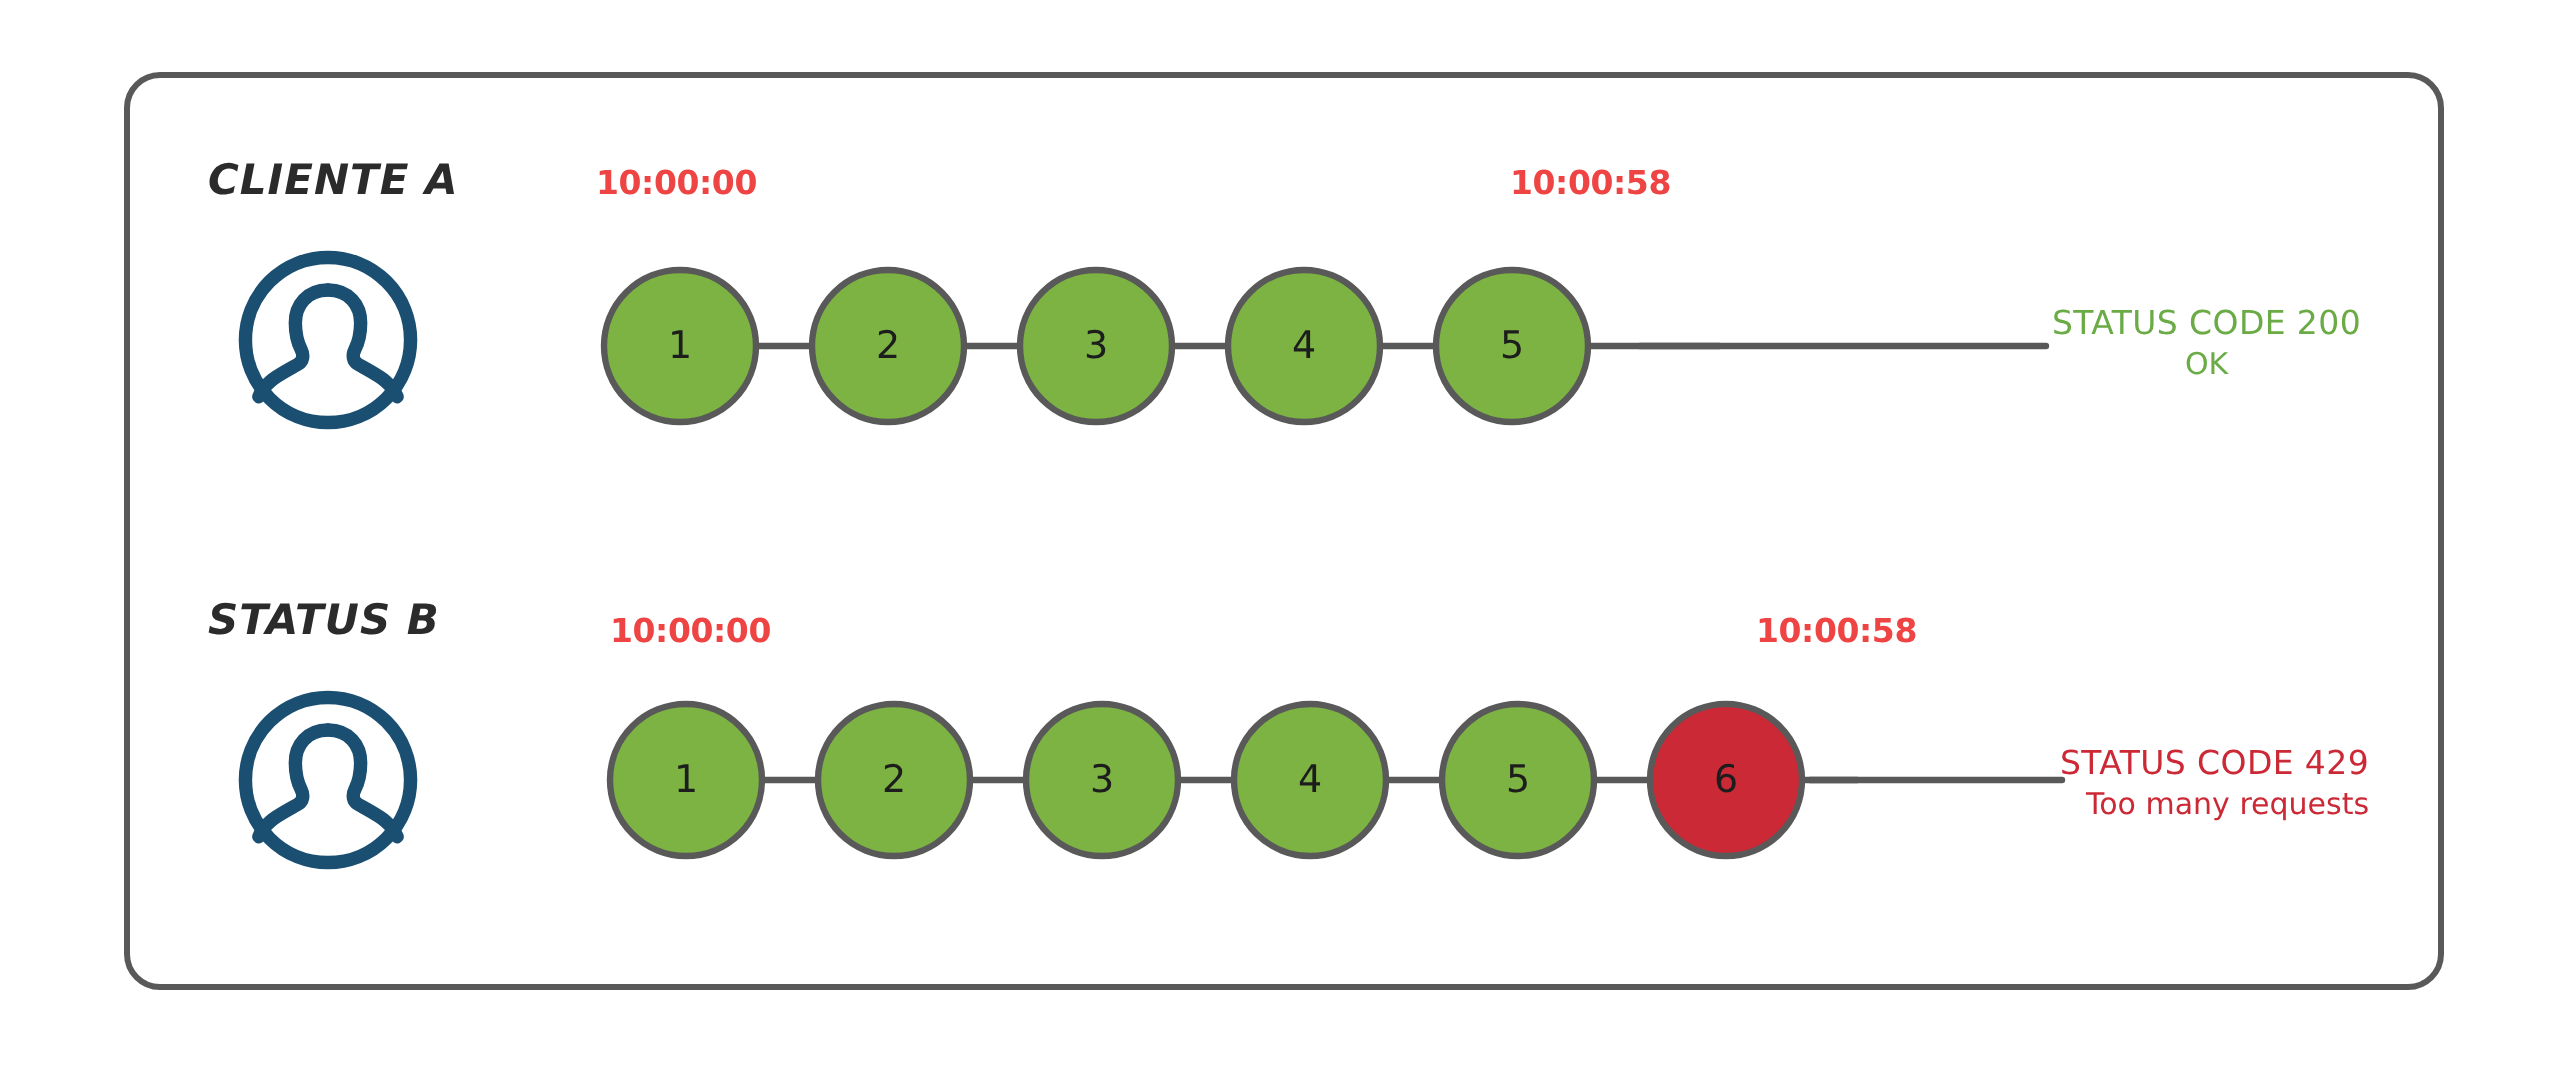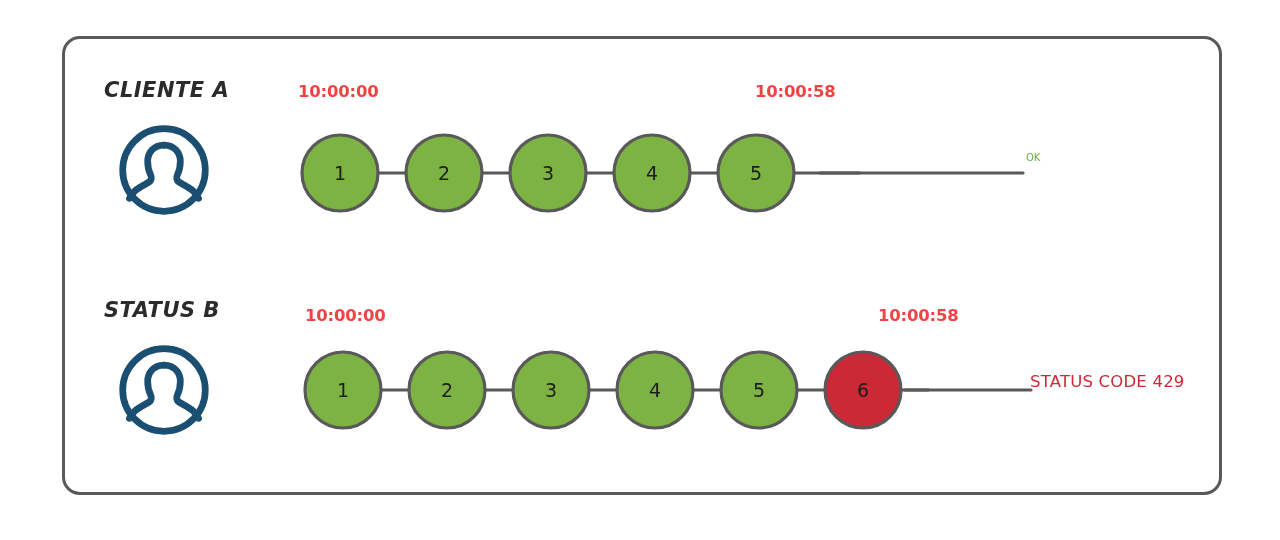--- a/index.html
+++ b/index.html
@@ -100,21 +100,21 @@
     position: absolute;
     white-space: nowrap;
     font-family: "DejaVu Sans", sans-serif;
   }
   .status .line1 {
     font-size: 16.5px;
     letter-spacing: 0.2px;
     line-height: 1.25;
   }
   .status .line2 {
-    font-size: 10px;
+    font-size: 15px;
     line-height: 1.25;
   }
   .status-ok {
     text-align: center;
   }
   .status-ok .line1, .status-ok .line2 { color: #6aab45; }
   .status-err .line1, .status-err .line2 { color: #cc2936; }
   .status-err { text-align: center; }
 </style>
 </head>
@@ -175,20 +175,21 @@
           <text class="node-num" x="352" y="45">4</text>
         </g>
         <g>
           <circle cx="456" cy="45" r="38" fill="#7cb342" stroke="#595959" stroke-width="3.2"></circle>
           <text class="node-num" x="456" y="45">5</text>
         </g>
       </svg>
     </div>
 
     <div class="status status-ok" style="left:1026px; top:92px;">
+      <div class="line1">STATUS CODE 200</div>
       <div class="line2">OK</div>
     </div>
   </div>
 
   <div class="row row-b">
 
     <div class="client-label">STATUS B</div>
 
     <div class="avatar">
       <svg viewBox="0 0 100 100" xmlns="http://www.w3.org/2000/svg">
@@ -242,16 +243,17 @@
         </g>
         <g>
           <circle cx="558" cy="45" r="38" fill="#cc2936" stroke="#595959" stroke-width="3.2"></circle>
           <text class="node-num" x="558" y="45">6</text>
         </g>
       </svg>
     </div>
 
     <div class="status status-err" style="left:1030px; top:92px;text-align:right;">
       <div class="line1">STATUS CODE 429</div>
+      <div class="line2">Too many requests</div>
     </div>
   </div>
 
 </div>
 
 </body></html>

